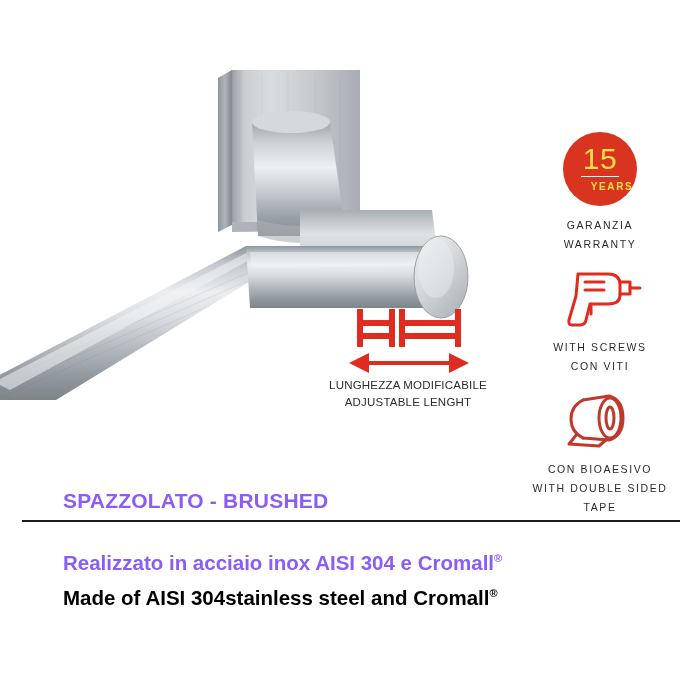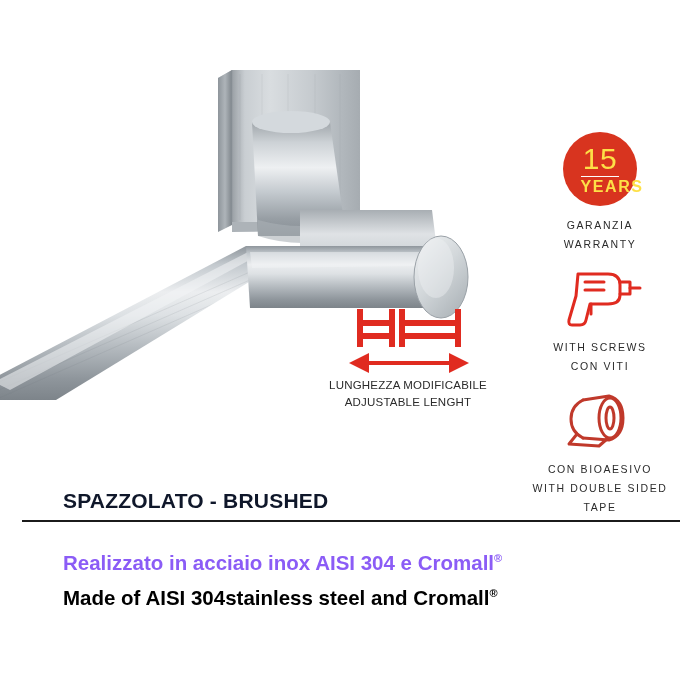--- a/index.html
+++ b/index.html
@@ -82,37 +82,37 @@
     font-weight: 300;
     letter-spacing: 0.5px;
   }
   #warranty-divider {
     width: 38px;
     height: 1px;
     background: #ffffff;
     margin: 3px 0 3px 0;
   }
   #warranty-years {
-    font-size: 16px;
+    font-size: 10px;
     font-weight: 700;
     letter-spacing: 1.6px;
     line-height: 13px;
     margin-left: 24px;
   }
 
   .icon-wrap { margin: 0 auto 8px auto; display: block; }
 
   
   #finish-title {
     position: absolute;
     left: 63px;
     top: 489px;
     font-size: 21px;
     font-weight: 700;
-    color: #0f172a;
+    color: #8b5cf6;
     letter-spacing: 0.2px;
   }
   #title-rule {
     position: absolute;
     left: 22px;
     top: 520px;
     width: 658px;
     height: 2px;
     background: #1b1b1b;
   }

